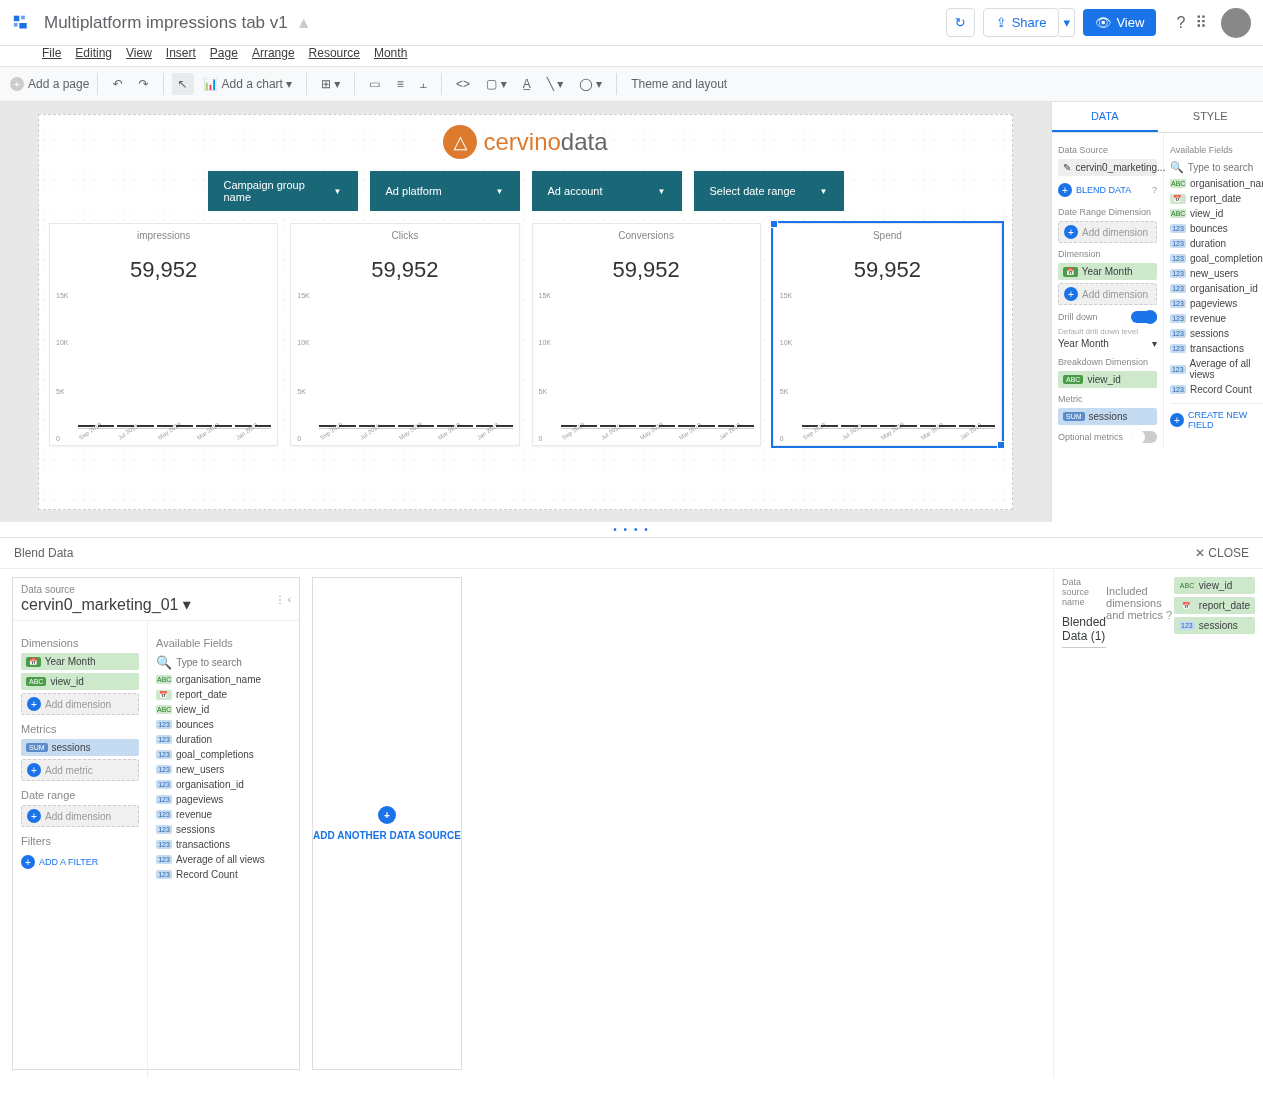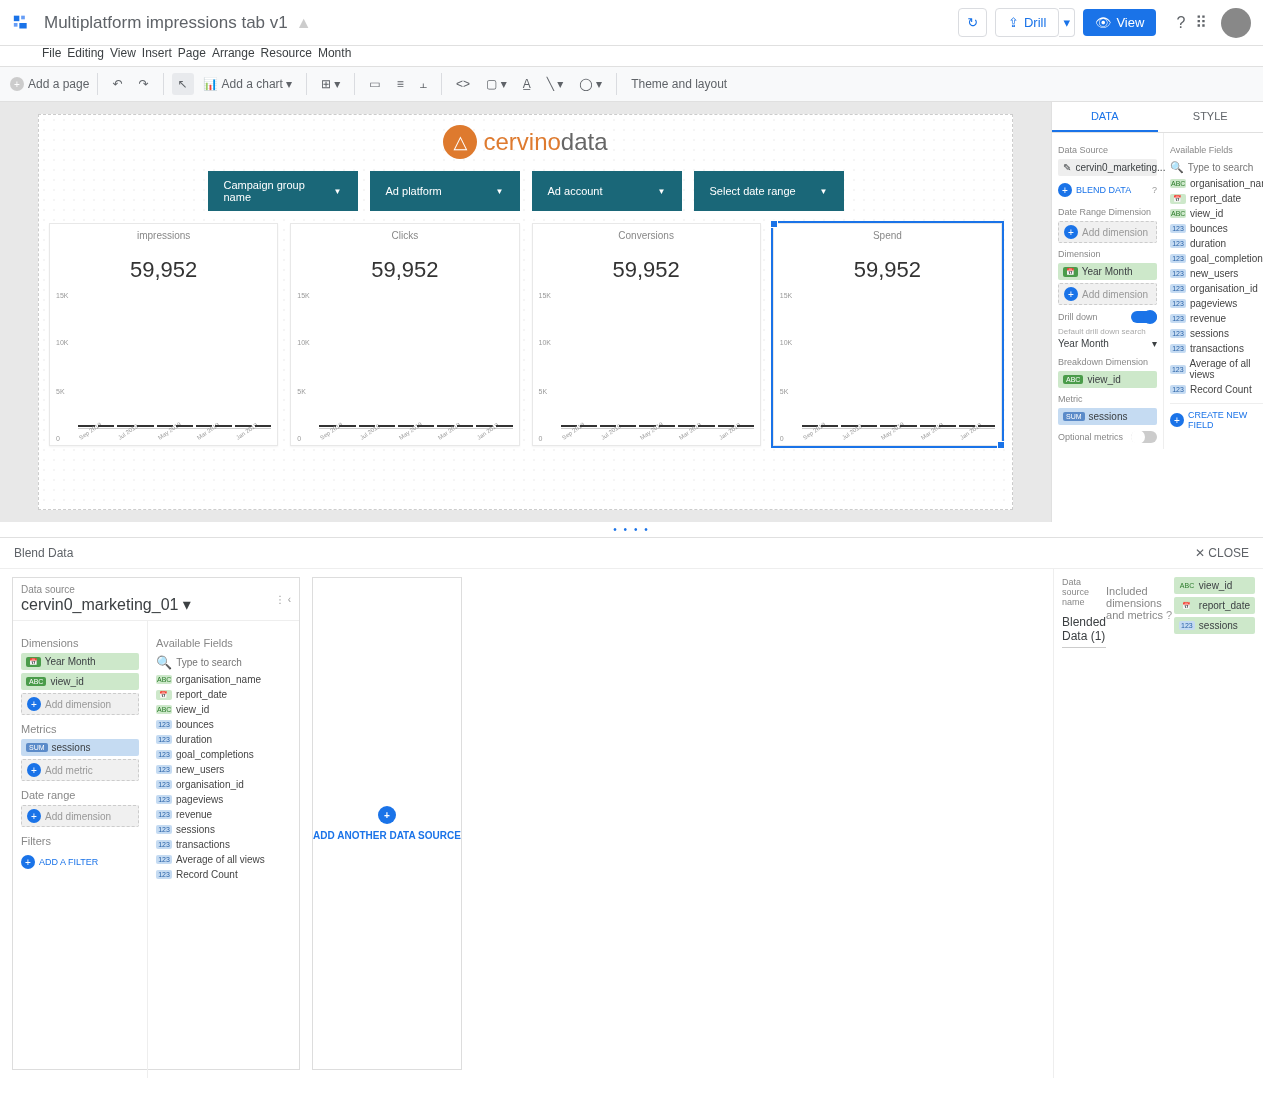--- a/index.html
+++ b/index.html
@@ -14,21 +14,21 @@
 .header-spacer { flex: 1; }
 .btn { display: inline-flex; align-items: center; gap: 5px; padding: 6px 12px; border-radius: 4px; cursor: pointer; font-size: 13px; }
 .btn-refresh { border: 1px solid #dadce0; color: #1a73e8; margin-right: 8px; padding: 6px 8px;}
 .btn-share { border: 1px solid #dadce0; color: #1a73e8; margin-right: 8px; }
 .btn-share-drop { border: 1px solid #dadce0; border-left:none; color: #1a73e8; margin-left:-8px; margin-right: 8px; padding:6px 4px; border-radius:0 4px 4px 0;}
 .btn-view { background: #1a73e8; color: #fff; margin-right: 10px; }
 .hdr-icon { color: #5f6368; margin-left: 10px; font-size: 16px; cursor:pointer; }
 .avatar { width: 30px; height: 30px; border-radius: 50%; background: #888; margin-left: 14px; display:inline-block;}
 
 
-.menubar { display: flex; gap: 6px; padding: 0 42px 6px; font-size: 12px; color: #3c4043; }
+.menubar { display: flex; gap: 14px; padding: 0 42px 6px; font-size: 12px; color: #3c4043; text-decoration: underline; }
 .menubar span { cursor: pointer; }
 
 
 .toolbar { display: flex; align-items: center; padding: 6px 10px; background: #f8f9fa; border-top: 1px solid #e0e0e0; border-bottom: 1px solid #e0e0e0; gap: 4px; font-size: 12px; color: #5f6368; }
 .tbtn { display: flex; align-items: center; gap: 3px; padding: 4px 6px; cursor: pointer; border-radius:3px;}
 .tbtn.sel { background: #e8eaed; }
 .tsep { width: 1px; height: 22px; background: #dadce0; margin: 0 4px; }
 .add-page { display:flex; align-items:center; gap:4px; color:#5f6368; font-size:12px;}
 
 
@@ -135,21 +135,21 @@
       </svg>
   </div>
   <div class="title">Multiplatform impressions tab v1</div>
   <span class="drive-icon">▲</span>
   <div class="header-spacer"></div>
   <div class="btn btn-refresh">
       <span style="color:#1a73e8">↻</span>
     </div>
   <div class="btn btn-share">
       <span>⇪</span>
-      <span>Drill</span>
+      <span>Share</span>
     </div>
   <div class="btn btn-share-drop">▾</div>
   <div class="btn btn-view">
       <span>👁</span>
       <span>View</span>
     </div>
   <span class="hdr-icon">?</span>
   <span class="hdr-icon">⠿</span>
   <span class="avatar"></span>
 </div>
@@ -521,21 +521,21 @@
             <span>Year Month</span>
           </div>
         <div class="chip add">
             <span class="plus-circ">+</span>
             <span>Add dimension</span>
           </div>
         <div style="display:flex;justify-content:space-between;align-items:center;margin-top:6px">
             <span class="rp-label" style="margin:0">Drill down</span>
             <span class="toggle"></span>
           </div>
-        <div style="font-size:8px;color:#aaa;margin-top:4px">Default drill down search</div>
+        <div style="font-size:8px;color:#aaa;margin-top:4px">Default drill down level</div>
         <div style="font-size:10px;display:flex;justify-content:space-between;padding:2px 0">
             <span>Year Month</span>
             <span>▾</span>
           </div>
         <div class="rp-label">Breakdown Dimension</div>
         <div class="chip green">
             <span class="tag">ABC</span>
             <span>view_id</span>
           </div>
         <div class="rp-label">Metric</div>

